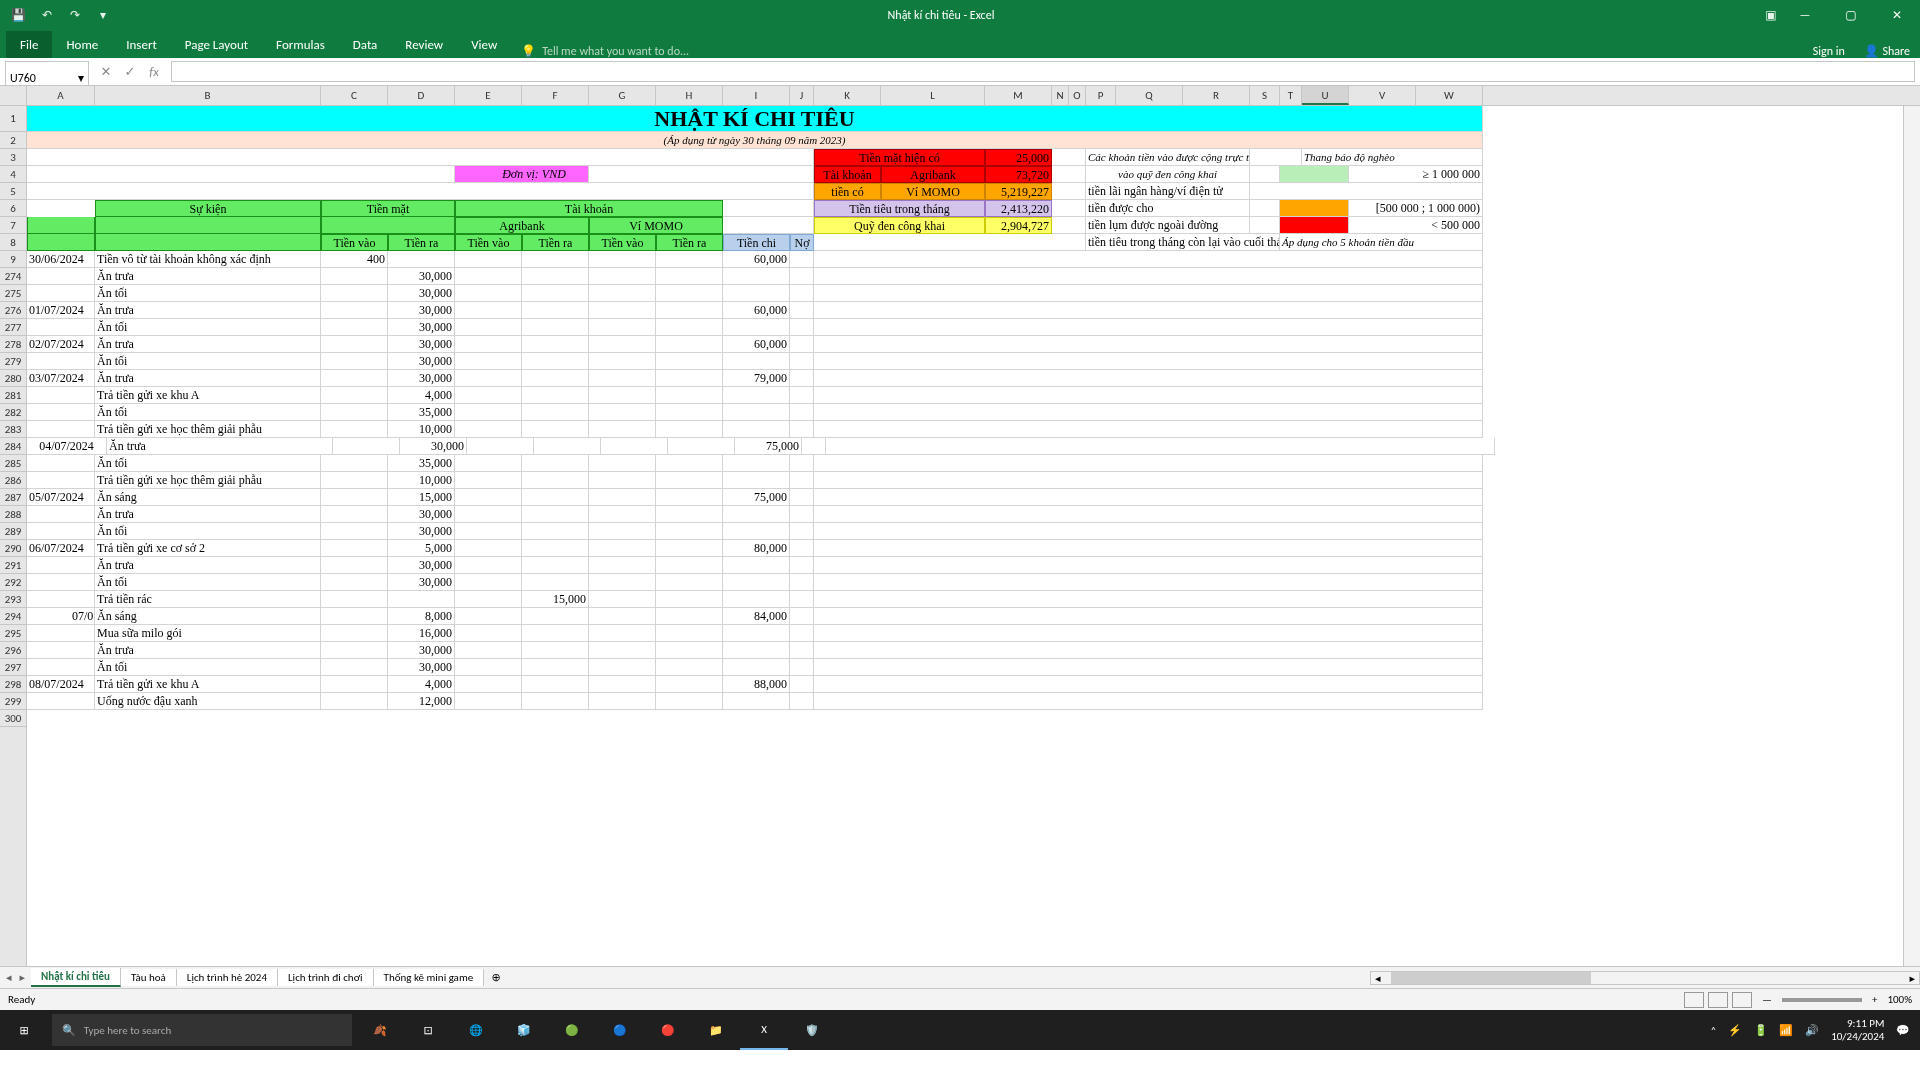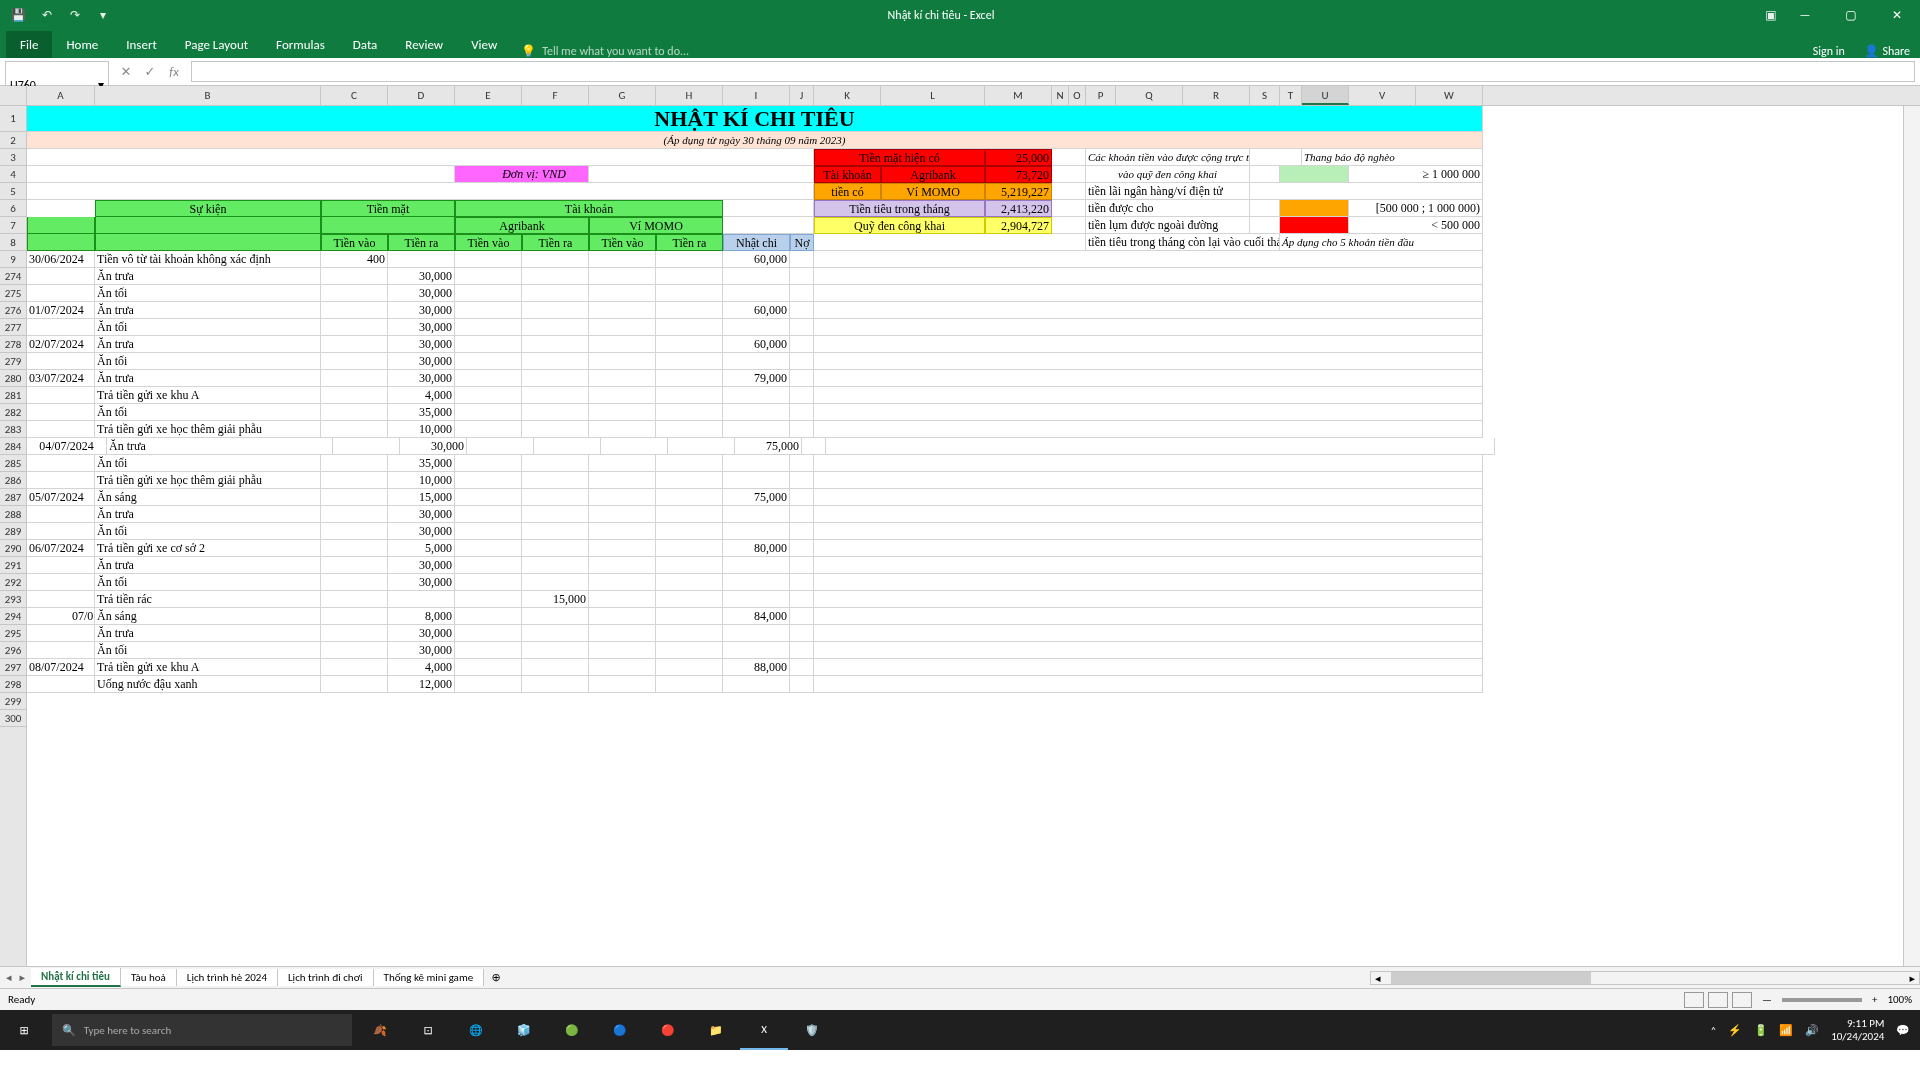--- a/index.html
+++ b/index.html
@@ -16,21 +16,21 @@
 
 .ribbon { height: 28px; background: #0f7b3e; display: flex; align-items: flex-end; padding-left: 6px; }
 .rtab { padding: 6px 14px; color: #fff; font-size: 13px; }
 .rtab.file { background: #0a5f2f; }
 .tellme { color: #b8d8c4; font-size: 12px; display: flex; align-items: center; gap: 6px; margin-left: 10px; }
 .rspacer { flex: 1; }
 .signin { color: #fff; font-size: 12px; padding: 0 10px; }
 
 
 .fbar-row { height: 28px; border-bottom: 1px solid #c6c6c6; display: flex; align-items: stretch; padding: 3px 5px; background: #fff; }
-.namebox { width: 104px; border: 1px solid #c6c6c6; display: flex; align-items: flex-start; justify-content: space-between; padding: 16px 4px; font-size: 12px; }
+.namebox { width: 84px; border: 1px solid #c6c6c6; display: flex; align-items: center; justify-content: space-between; padding: 16px 4px; font-size: 12px; }
 .fx-btns { display: flex; align-items: center; gap: 2px; margin: 0 6px; color: #8a8a8a; }
 .fx-btn { width: 22px; text-align: center; font-size: 13px; }
 .fx-input { flex: 1; border: 1px solid #c6c6c6; padding: 0 6px; display: flex; align-items: center; font-size: 12px; }
 
 
 .sheet { height: 880px; display: flex; }
 .rowhdrs { width: 27px; border-right: 1px solid #c6c6c6; background: #e6e6e6; }
 .cornerbox { height: 20px; border-bottom: 1px solid #c6c6c6; }
 .rowhdr { height: 17px; border-bottom: 1px solid #c6c6c6; font-size: 11px; text-align: center; line-height: 17px; color: #333; }
 .gridwrap { flex: 1; overflow: hidden; position: relative; }
@@ -273,21 +273,21 @@
         </div>
         <div class="r">
           <div class="c greenhdr" style="width: 68px; border-top: none;"></div>
           <div class="c greenhdr" style="width: 226px; border-top: none;"></div>
           <div class="c greenhdr" style="width: 67px;">Tiền vào</div>
           <div class="c greenhdr" style="width: 67px;">Tiền ra</div>
           <div class="c greenhdr" style="width: 67px;">Tiền vào</div>
           <div class="c greenhdr" style="width: 67px;">Tiền ra</div>
           <div class="c greenhdr" style="width: 67px;">Tiền vào</div>
           <div class="c greenhdr" style="width: 67px;">Tiền ra</div>
-          <div class="c bluebox" style="width: 67px;">Nhật chi</div>
+          <div class="c bluebox" style="width: 67px;">Tiền chi</div>
           <div class="c bluebox" style="width: 24px;">Nợ</div>
           <div class="c " style="width: 272px;"></div>
           <div class="c " style="width: 194px;">tiền tiêu trong tháng còn lại vào cuối tháng</div>
           <div class="c italic-note" style="width: 203px;">Áp dụng cho 5 khoản tiền đầu</div>
         </div>
         <div class="r">
           <div class="c " style="width: 68px;">30/06/2024</div>
           <div class="c " style="width: 226px;">Tiền vô từ tài khoản không xác định</div>
           <div class="c num" style="width: 67px;">400</div>
           <div class="c num" style="width: 67px;"></div>
@@ -562,20 +562,33 @@
         <div class="r">
           <div class="c " style="width: 68px; padding-left: 45px;">07/07/2024</div>
           <div class="c " style="width: 226px;">Ăn sáng</div>
           <div class="c num" style="width: 67px;"></div>
           <div class="c num" style="width: 67px;">8,000</div>
           <div class="c num" style="width: 67px;"></div>
           <div class="c num" style="width: 67px;"></div>
           <div class="c num" style="width: 67px;"></div>
           <div class="c num" style="width: 67px;"></div>
           <div class="c num" style="width: 67px;">84,000</div>
+          <div class="c " style="width: 24px;"></div>
+          <div class="c " style="width: 669px;"></div>
+        </div>
+        <div class="r">
+          <div class="c " style="width: 68px;"></div>
+          <div class="c " style="width: 226px;">Mua sữa milo gói</div>
+          <div class="c num" style="width: 67px;"></div>
+          <div class="c num" style="width: 67px;">16,000</div>
+          <div class="c num" style="width: 67px;"></div>
+          <div class="c num" style="width: 67px;"></div>
+          <div class="c num" style="width: 67px;"></div>
+          <div class="c num" style="width: 67px;"></div>
+          <div class="c num" style="width: 67px;"></div>
           <div class="c " style="width: 24px;"></div>
           <div class="c " style="width: 669px;"></div>
         </div>
         <div class="r">
           <div class="c " style="width: 68px;"></div>
           <div class="c " style="width: 226px;">Ăn trưa</div>
           <div class="c num" style="width: 67px;"></div>
           <div class="c num" style="width: 67px;">30,000</div>
           <div class="c num" style="width: 67px;"></div>
           <div class="c num" style="width: 67px;"></div>

